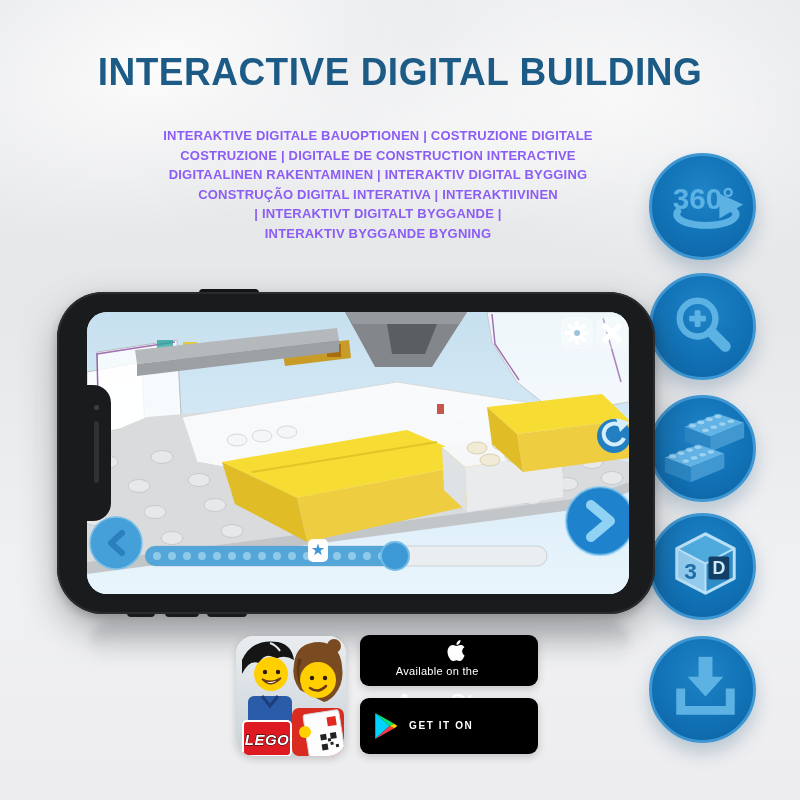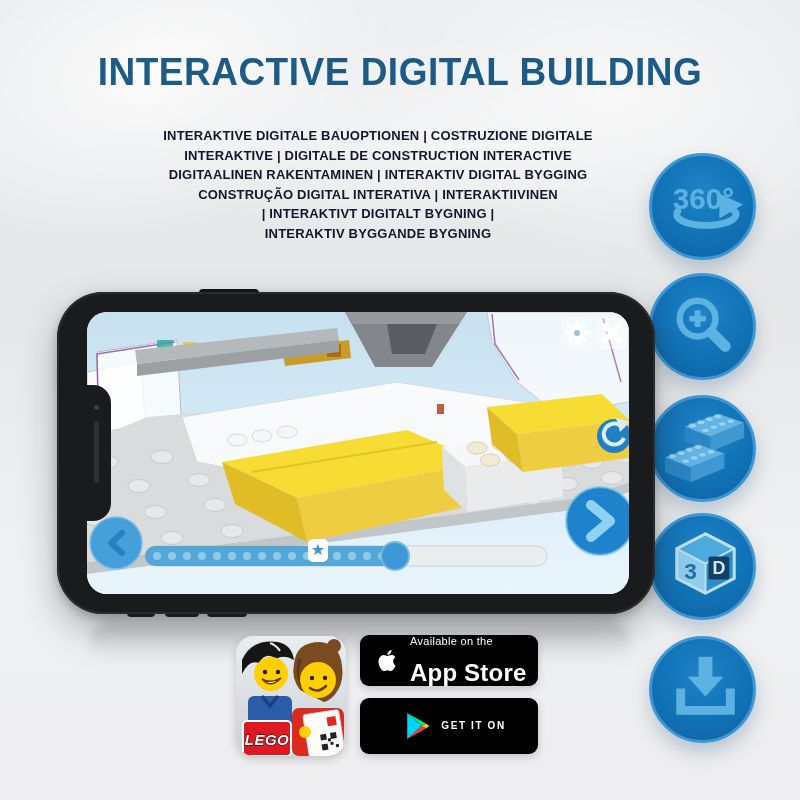--- a/index.html
+++ b/index.html
@@ -10,21 +10,21 @@
   #fold1{left:-120px;top:-90px;width:560px;height:320px;transform:rotate(-14deg);
          background:radial-gradient(closest-side,rgba(255,255,255,.85),rgba(255,255,255,0));}
   #fold2{right:-100px;top:-70px;width:560px;height:330px;transform:rotate(10deg);
          background:radial-gradient(closest-side,rgba(255,255,255,.7),rgba(255,255,255,0));}
   #fold3{left:180px;top:40px;width:480px;height:200px;transform:rotate(-4deg);
          background:radial-gradient(closest-side,rgba(255,255,255,.5),rgba(255,255,255,0));}
 
   .title{position:absolute;top:52px;left:0;width:800px;text-align:center;
          font-size:37px;font-weight:800;letter-spacing:.5px;color:#1d5b87;transform:scaleY(1.04);}
   .subtitle{position:absolute;top:126px;left:98px;width:560px;text-align:center;
-            font-size:13px;font-weight:700;line-height:19.5px;color:#0f172a;letter-spacing:.2px;}
+            font-size:13px;font-weight:700;line-height:19.5px;color:#8b5cf6;letter-spacing:.2px;}
 
   
   .feat{position:absolute;left:649px;width:107px;height:107px;border-radius:50%;
         background:radial-gradient(circle at 50% 35%,#1f83c6 0%,#1172b6 55%,#0d62a2 100%);
         border:3px solid #3e97d2;box-sizing:border-box;
         box-shadow:0 10px 18px rgba(30,80,120,.25);text-decoration:underline;}
   .feat svg{position:absolute;left:0;top:0;}
 
   
   .phone-wrap{position:absolute;left:57px;top:292px;width:598px;height:322px;}
@@ -40,44 +40,44 @@
   .camera{position:absolute;left:9px;top:20px;width:5px;height:5px;background:#39404a;border-radius:50%;}
   .phone-reflection{position:absolute;left:90px;top:620px;width:540px;height:44px;border-radius:26px;
          background:linear-gradient(180deg,rgba(100,104,110,.30),rgba(140,144,150,.08) 65%,rgba(255,255,255,0));
          filter:blur(5px);}
 
   
   .app-icon{position:absolute;left:236px;top:636px;width:110px;height:120px;border-radius:18px;
             overflow:hidden;box-shadow:0 3px 8px rgba(0,0,0,.18);background:#fef9c3;}
   .badge{position:absolute;left:360px;width:178px;background:#000;border-radius:9px;color:#fff;
          display:flex;align-items:center;box-shadow:0 3px 8px rgba(0,0,0,.18);}
-  #appstore{top:635px;height:51px;}
-  #gplay{top:698px;height:56px;justify-content:center;}
+  #appstore{top:635px;height:51px;flex-direction:column;}
+  #gplay{top:698px;height:56px;}
   .badge .logo{margin-left:13px;flex:0 0 auto;display:flex;align-items:center;}
   .badge .btext{margin-left:10px;line-height:1.05;}
   .b-small{font-size:11px;font-weight:500;letter-spacing:.3px;}
   .b-small.caps{font-size:10px;letter-spacing:1.6px;font-weight:600;}
   .b-big{font-size:24px;font-weight:600;letter-spacing:.2px;margin-top:12px;}
   svg text{font-family:"Liberation Sans",sans-serif;}
 </style>
 </head>
 <body>
 
 <div class="bg-fold" id="fold1"></div>
 <div class="bg-fold" id="fold2"></div>
 <div class="bg-fold" id="fold3"></div>
 
 <div class="title">INTERACTIVE DIGITAL BUILDING</div>
 
 <div class="subtitle">
   <div>INTERAKTIVE DIGITALE BAUOPTIONEN | COSTRUZIONE DIGITALE</div>
-  <div>INTERAKTIVE | DIGITALE DE CONSTRUCTION INTERACTIVE</div>
+  <div>COSTRUZIONE | DIGITALE DE CONSTRUCTION INTERACTIVE</div>
   <div>DIGITAALINEN RAKENTAMINEN | INTERAKTIV DIGITAL BYGGING</div>
   <div>CONSTRUÇÃO DIGITAL INTERATIVA | INTERAKTIIVINEN</div>
-  <div>| INTERAKTIVT DIGITALT BYGNING |</div>
+  <div>| INTERAKTIVT DIGITALT BYGGANDE |</div>
   <div>INTERAKTIV BYGGANDE BYGNING</div>
 </div>
 
 <div class="feat" style="top:153px">
   <svg width="107" height="107" viewBox="0 0 108 108">
     <path d="M26,56 A30,11 0 1 0 72,50" stroke="#5db2e4" stroke-width="7" fill="none" stroke-linecap="round"></path>
     <polygon points="68,38 92,49 68,63" fill="#5db2e4"></polygon>
     <text x="52" y="53" text-anchor="middle" font-size="30" font-weight="800" fill="#5db2e4">360°</text>
   </svg>
 </div>

